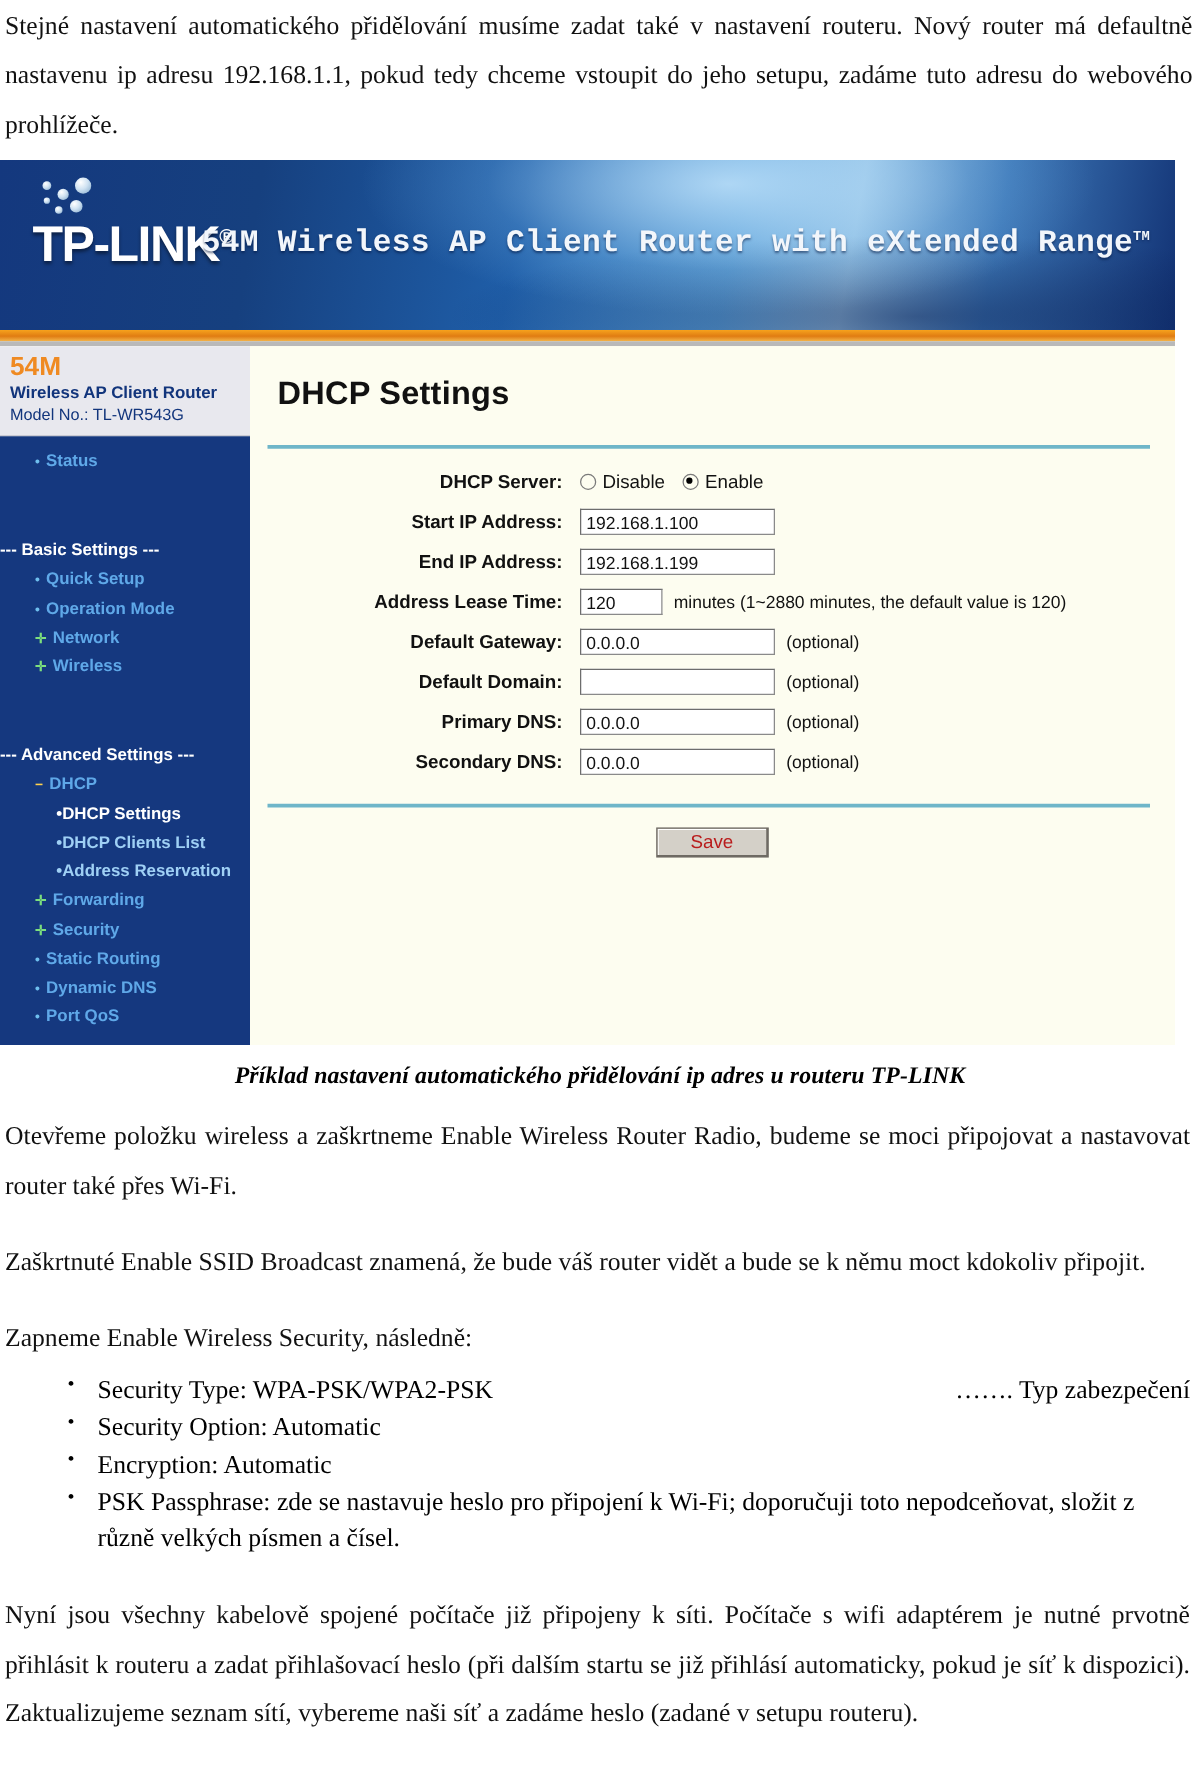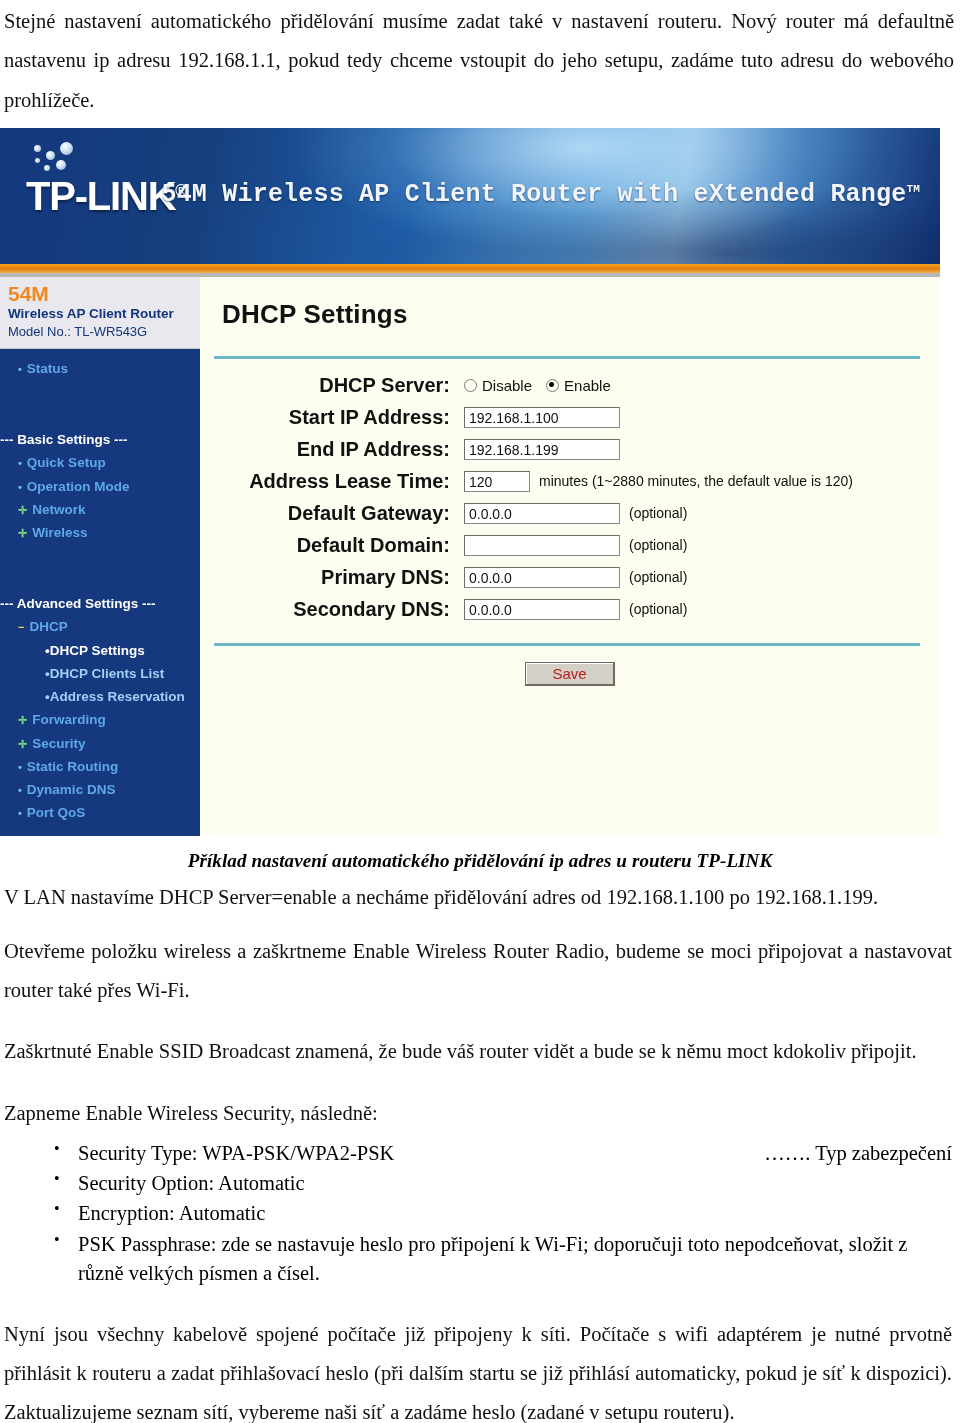--- a/index.html
+++ b/index.html
@@ -140,41 +140,41 @@
     background:#15387f;
     padding:8px 0 12px 0;
     min-height:352px;
   }
   .menu div{
     font-family:"Liberation Sans", sans-serif;
     font-size:13.5px;font-weight:bold;
     line-height:1.72;
     white-space:nowrap;
   }
-  .mi{color:#5fa8e8;padding-left:18px;}
+  .mi{color:#5fa8e8;padding-left:28px;}
   .mi .bt{color:#6fc0ef;margin-right:5px;font-size:11px;}
   .mi .bt.plus{color:#7de07d;}
   .mi .bt.minus{color:#ffd24d;}
   .msec{color:#ffffff;margin-top:48px;}
   .msub{color:#9fd0f5;padding-left:45px;}
   .msub.active{color:#ffffff;}
 
   .main{flex:1;background:#fdfdf0;padding:0 0 0 0;position:relative;}
   .main-title{
     font-family:"Liberation Sans", sans-serif;
     font-size:26px;font-weight:bold;color:#111;
     padding:22px 0 0 22px;letter-spacing:.2px;
   }
   .sep{height:3px;background:#6fb6c9;margin:26px 20px 0 14px;}
   .form{padding:10px 0 0 0;}
   .frow{display:flex;align-items:center;height:32px;}
   .flabel{
     width:250px;flex:0 0 250px;text-align:right;
     font-family:"Liberation Sans", sans-serif;
-    font-size:20px;font-weight:bold;color:#111;
+    font-size:15px;font-weight:bold;color:#111;
     padding-right:14px;
   }
   .fctl{display:flex;align-items:center;}
   .inp{
     height:21px;line-height:21px;
     border:1px solid #8a8a8a;
     border-top-color:#6d6d6d;border-left-color:#6d6d6d;
     background:#ffffff;
     font-family:"Liberation Sans", sans-serif;
     font-size:14px;color:#111;
@@ -350,21 +350,20 @@
           <button class="save-btn">Save</button>
         </div>
       </div>
 
     </div>
   </div>
 
   <div class="caption">Příklad nastavení automatického přidělování ip adres u routeru TP-LINK</div>
 
   <div class="prose body-text">
-    <p>V LAN nastavíme DHCP Server=enable a necháme přidělování adres od 192.168.1.100 po 192.168.1.199.</p>
     <div class="gap-s"></div>
     <p>Otevřeme položku wireless a zaškrtneme Enable Wireless Router Radio, budeme se moci připojovat a nastavovat router také přes Wi-Fi.</p>
     <div class="gap-m"></div>
     <p>Zaškrtnuté Enable SSID Broadcast znamená, že bude váš router vidět a bude se k němu moct kdokoliv připojit.</p>
     <div class="gap-m"></div>
     <p>Zapneme Enable Wireless Security, následně:</p>
   </div>
 
   <ul class="bullets">
     <li>

